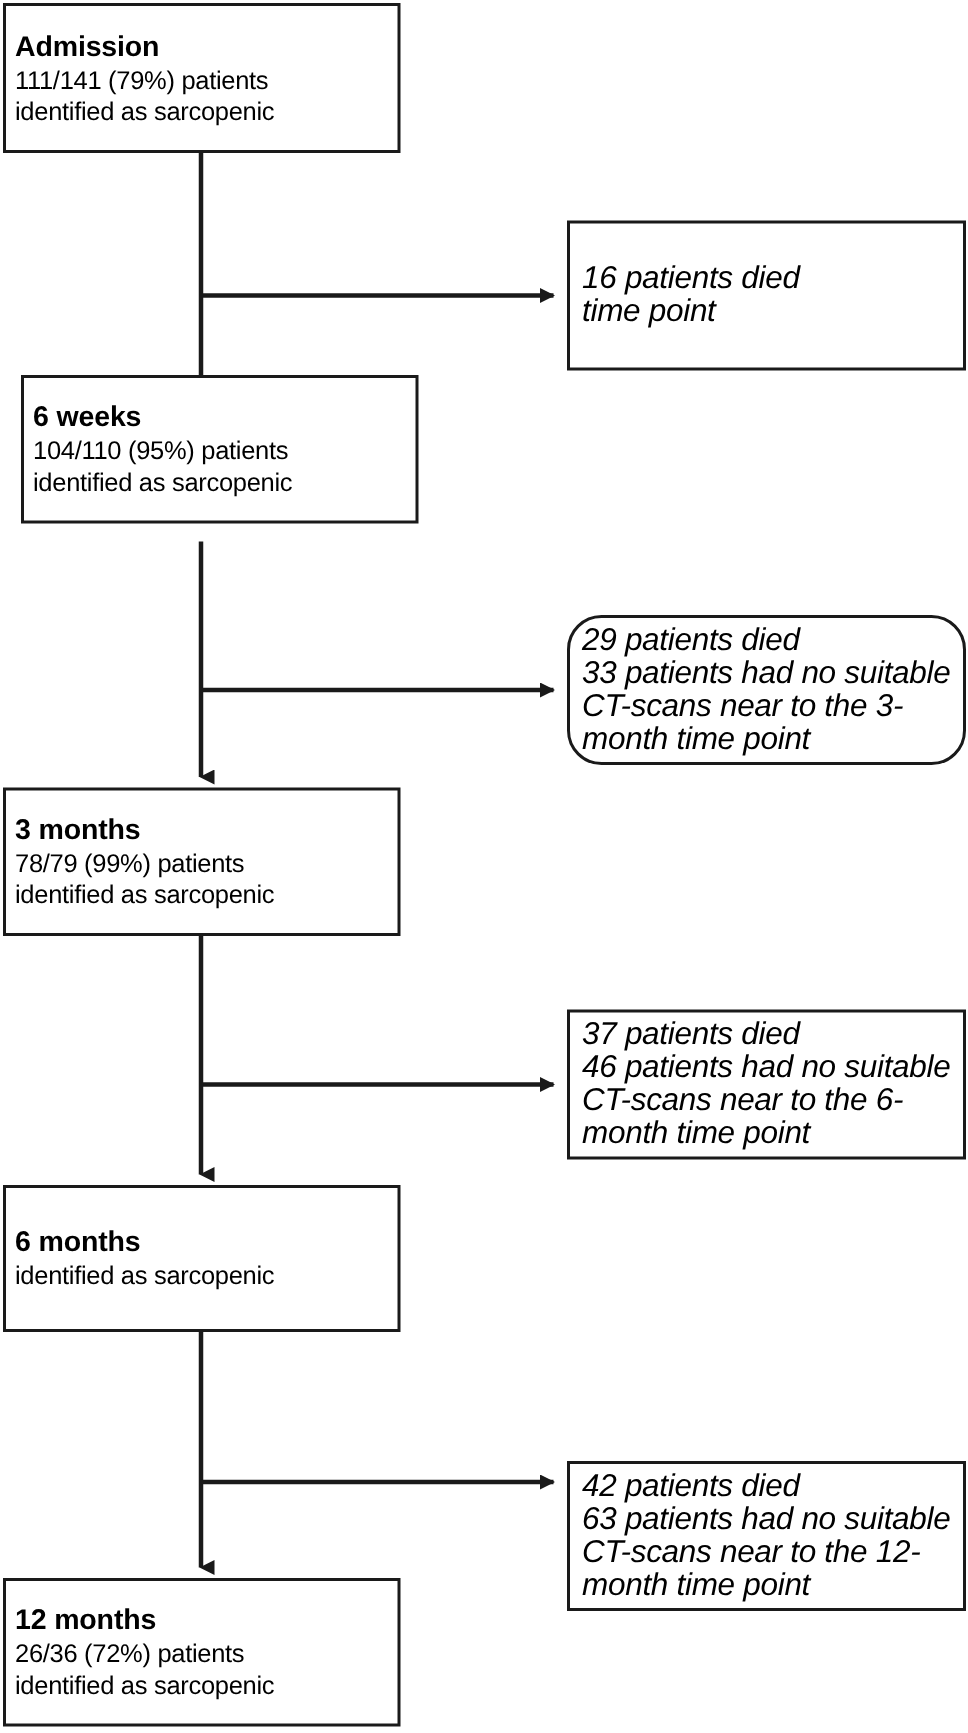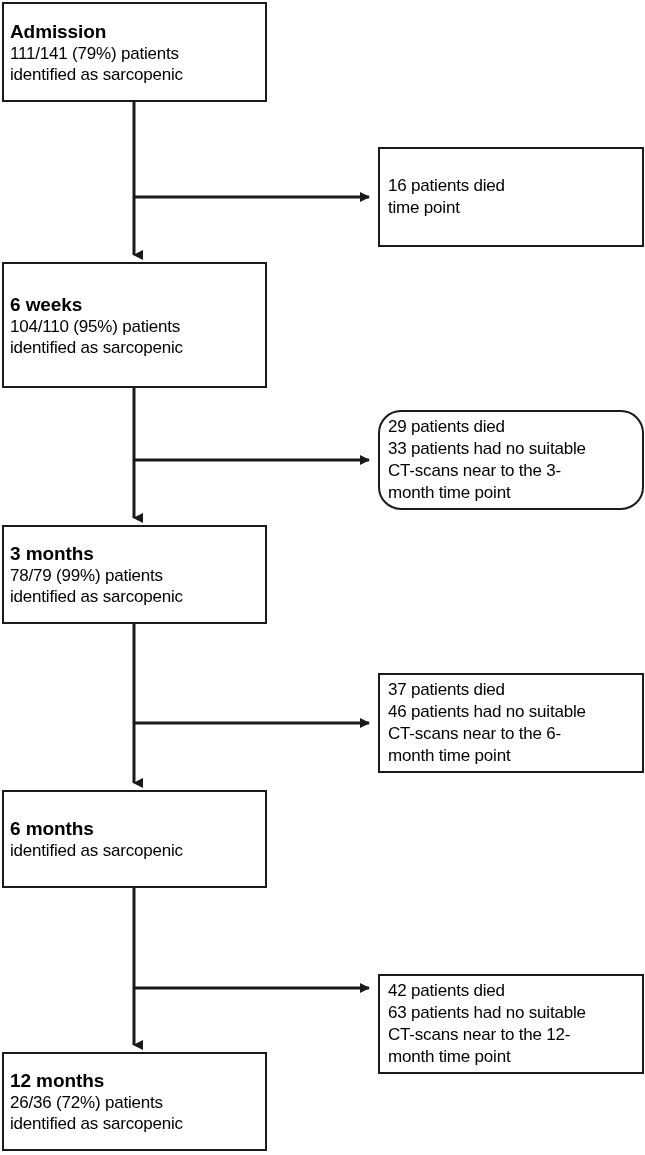--- a/index.html
+++ b/index.html
@@ -45,24 +45,25 @@
     line-height: 23px;
     letter-spacing: -0.1px;
   }
   .stage-line {
     font-size: 17px;
     font-weight: normal;
     line-height: 21px;
     letter-spacing: -0.2px;
   }
   .side-line {
-    font-size: 17px;
+    font-size: 21px;
     font-weight: normal;
     line-height: 22px;
     letter-spacing: -0.2px;
+    font-style: italic;
   }
   #edge-layer {
     position: absolute;
     left: 0;
     top: 0;
     width: 645px;
     height: 1155px;
     pointer-events: none;
   }
 </style>
@@ -98,21 +99,21 @@
     <div class="stage-title">Admission</div>
     <div class="stage-line">111/141 (79%) patients</div>
     <div class="stage-line">identified as sarcopenic</div>
   </div>
 
   <div class="box side-box" style="top:147px; height:100px;">
     <div class="side-line">16 patients died</div>
     <div class="side-line">time point</div>
   </div>
 
-  <div class="box stage-box" style="top:262px; height:126px;">
+  <div class="box stage-box" style="top:250px; height:99px;margin-left:12px;">
     <div class="stage-title">6 weeks</div>
     <div class="stage-line">104/110 (95%) patients</div>
     <div class="stage-line">identified as sarcopenic</div>
   </div>
 
   <div class="box side-box" style="top:410px; height:100px;border-radius:23px;">
     <div class="side-line">29 patients died</div>
     <div class="side-line">33 patients had no suitable</div>
     <div class="side-line">CT-scans near to the 3-</div>
     <div class="side-line">month time point</div>

